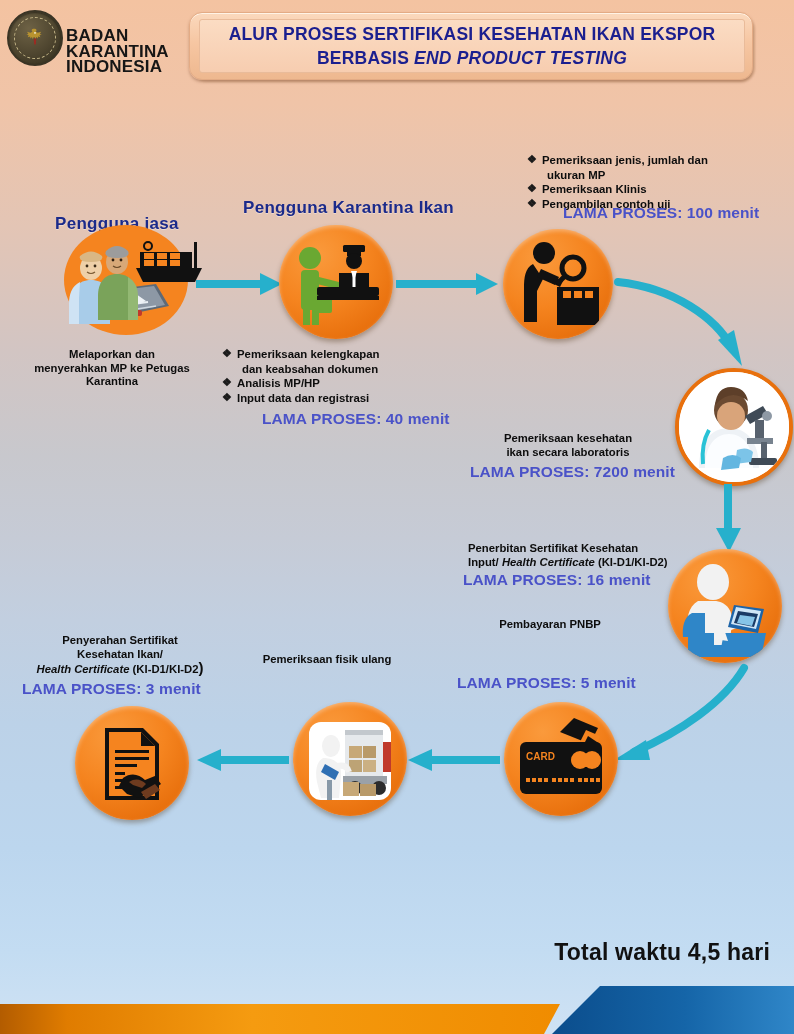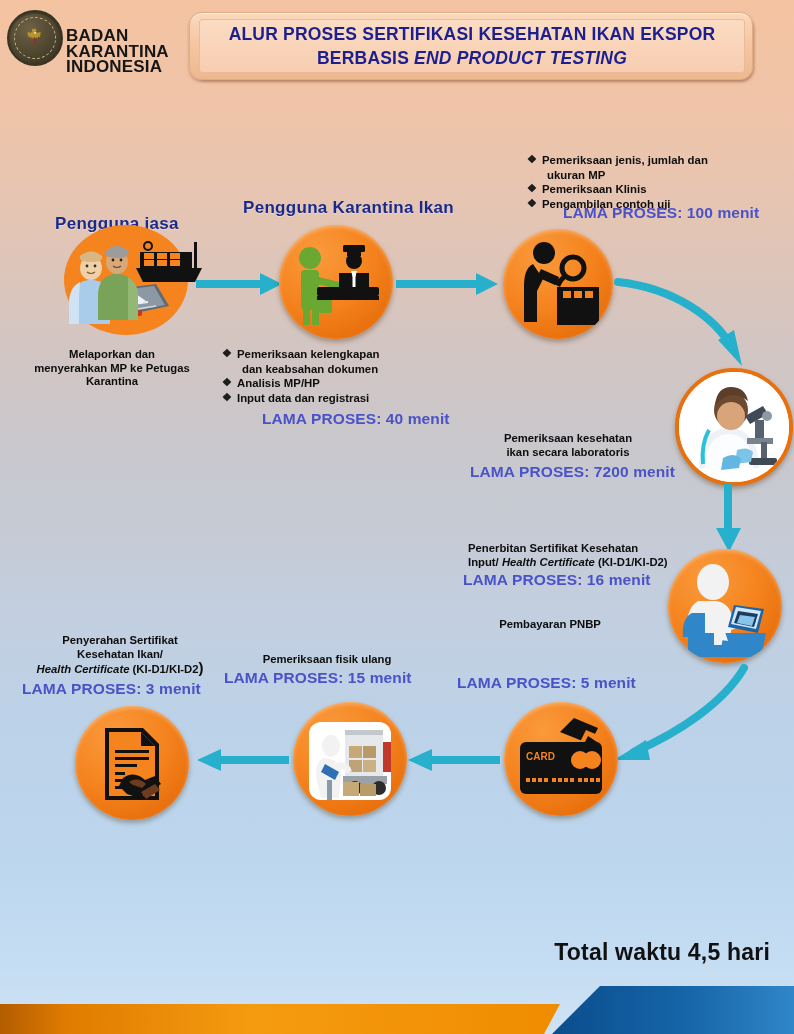--- a/index.html
+++ b/index.html
@@ -361,21 +361,20 @@
       </g>
     </svg>
   </div>
 
   <svg class="arrow-svg" style="left:404px;top:746px;" width="100" height="30">
     <path d="M96 14 H26" stroke="#26b0cc" stroke-width="8" fill="none"></path>
     <path d="M28 3 L4 14 L28 25 Z" fill="#26b0cc"></path>
   </svg>
 
   <div class="cap" style="left:232px;top:653px;width:190px;text-align:center;">Pemeriksaan fisik ulang</div>
-  <div class="lama" style="left:224px;top:669px;">LAMA PROSES: 15 menit</div>
 
   <div class="circ" style="left:293px;top:702px;width:114px;height:114px;">
     <svg viewBox="0 0 114 114">
       <rect x="16" y="20" width="82" height="78" rx="12" fill="#ffffff"></rect>
 
       <rect x="52" y="28" width="38" height="48" fill="#e6e9ec"></rect>
       <rect x="52" y="28" width="38" height="5" fill="#c3c8cd"></rect>
       <path d="M90 40 h8 v30 h-8z" fill="#c0392b"></path>
       <rect x="50" y="74" width="44" height="8" fill="#9aa1a8"></rect>
       <circle cx="62" cy="86" r="7" fill="#2c2c2c"></circle>

